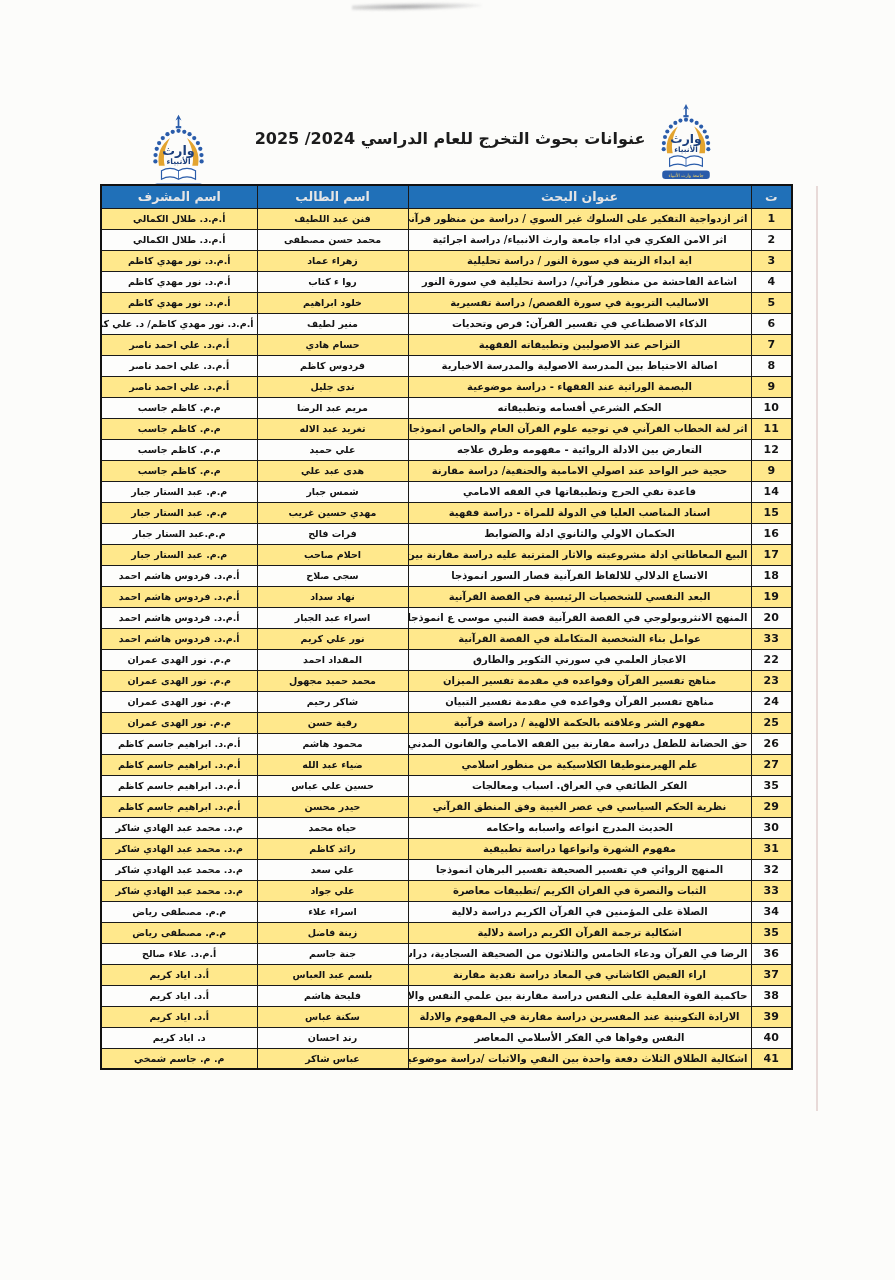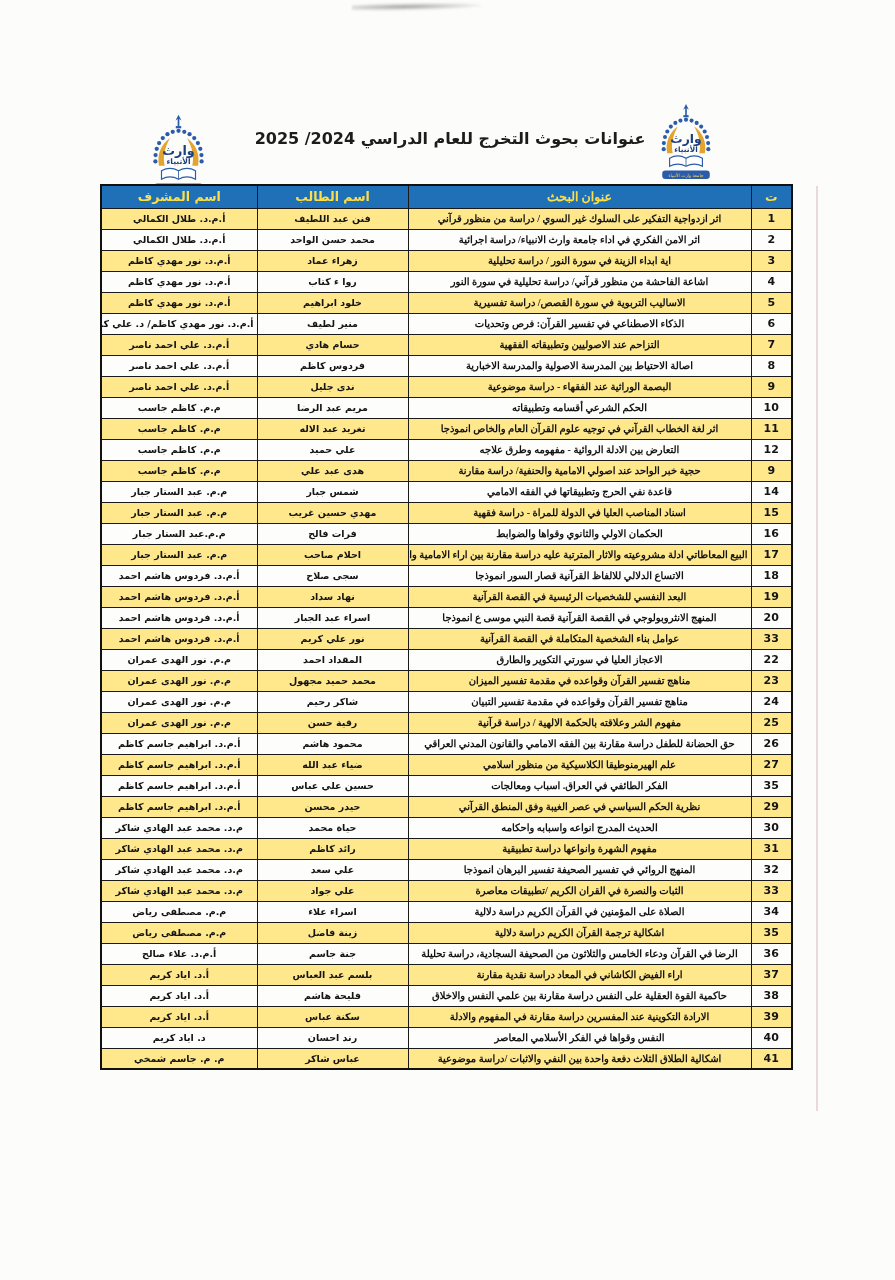--- a/index.html
+++ b/index.html
@@ -27,25 +27,25 @@
     position:absolute; left:100px; top:184px;
     border-collapse:collapse; table-layout:fixed; width:691px;
     direction:rtl; border:2px solid #111;
   }
   .research-table th, .research-table td {
     border:1px solid #1a1a1a; text-align:center; vertical-align:middle;
     font-weight:bold; color:#141414; overflow:hidden; white-space:nowrap;
     padding:0 3px;
   }
   .research-table thead th {
-    background:#2070b8; color:#fde047; height:23px; font-size:12.5px;
+    background:#2070b8; color:#e5e5e5; height:23px; font-size:12.5px;
   }
   .research-table td { height:21px; font-size:10px; }
   .col-num      { width:41px; }
-  .col-title    { width:343px;font-family:Liberation Serif, serif; }
+  .col-title    { width:343px; }
   .col-student  { width:151px; }
   .col-supervisor { width:156px; }
   td.col-num { font-size:11px; }
   td.col-title { font-size:10px; }
   td.col-student, td.col-supervisor { font-size:9.5px; }
   tr.odd td  { background:#ffe88c; }
   tr.even td { background:#fdfdfc; }
   .scan-line {
     position:absolute; left:816px; top:186px; width:2px; height:925px;
     background:rgba(185,140,140,.30);
@@ -128,21 +128,21 @@
     <tbody>
         <tr class="odd">
           <td class="col-num">1</td>
           <td class="col-title">اثر ازدواجية التفكير على السلوك غير السوي  / دراسة من منظور قرآني</td>
           <td class="col-student">فنن عبد اللطيف</td>
           <td class="col-supervisor">أ.م.د. طلال الكمالي</td>
         </tr>
         <tr class="even">
           <td class="col-num">2</td>
           <td class="col-title">اثر الامن الفكري في اداء جامعة وارث الانبياء/ دراسة اجرائية</td>
-          <td class="col-student">محمد حسن الواحد</td>
+          <td class="col-student">محمد حسن مصطفى</td>
           <td class="col-supervisor">أ.م.د. طلال الكمالي</td>
         </tr>
         <tr class="odd">
           <td class="col-num">3</td>
           <td class="col-title">اية ابداء الزينة في سورة النور / دراسة تحليلية</td>
           <td class="col-student">زهراء عماد</td>
           <td class="col-supervisor">أ.م.د. نور مهدي كاظم</td>
         </tr>
         <tr class="even">
           <td class="col-num">4</td>
@@ -211,21 +211,21 @@
           <td class="col-supervisor">م.م. عبد الستار جبار</td>
         </tr>
         <tr class="odd">
           <td class="col-num">15</td>
           <td class="col-title">اسناد المناصب العليا في الدولة للمراة - دراسة فقهية</td>
           <td class="col-student">مهدي حسين غريب</td>
           <td class="col-supervisor">م.م. عبد الستار جبار</td>
         </tr>
         <tr class="even">
           <td class="col-num">16</td>
-          <td class="col-title">الحكمان الاولي والثانوي وقواها والضوابط</td>
+          <td class="col-title">الحكمان الاولي والثانوي ادلة والضوابط</td>
           <td class="col-student">فرات فالح</td>
           <td class="col-supervisor">م.م.عبد الستار جبار</td>
         </tr>
         <tr class="odd">
           <td class="col-num">17</td>
           <td class="col-title">البيع المعاطاتي ادلة مشروعيته والاثار المترتبة عليه دراسة مقارنة بين اراء الامامية والشافعية</td>
           <td class="col-student">احلام صاحب</td>
           <td class="col-supervisor">م.م. عبد الستار جبار</td>
         </tr>
         <tr class="even">
@@ -247,21 +247,21 @@
           <td class="col-supervisor">أ.م.د. فردوس هاشم احمد</td>
         </tr>
         <tr class="odd">
           <td class="col-num">33</td>
           <td class="col-title">عوامل بناء الشخصية المتكاملة في القصة القرآنية</td>
           <td class="col-student">نور علي كريم</td>
           <td class="col-supervisor">أ.م.د. فردوس هاشم احمد</td>
         </tr>
         <tr class="even">
           <td class="col-num">22</td>
-          <td class="col-title">الاعجاز العليا في سورتي التكوير والطارق</td>
+          <td class="col-title">الاعجاز العلمي في سورتي التكوير والطارق</td>
           <td class="col-student">المقداد احمد</td>
           <td class="col-supervisor">م.م. نور الهدى عمران</td>
         </tr>
         <tr class="odd">
           <td class="col-num">23</td>
           <td class="col-title">مناهج تفسير القرآن وقواعده في مقدمة تفسير الميزان</td>
           <td class="col-student">محمد حميد مجهول</td>
           <td class="col-supervisor">م.م. نور الهدى عمران</td>
         </tr>
         <tr class="even">

